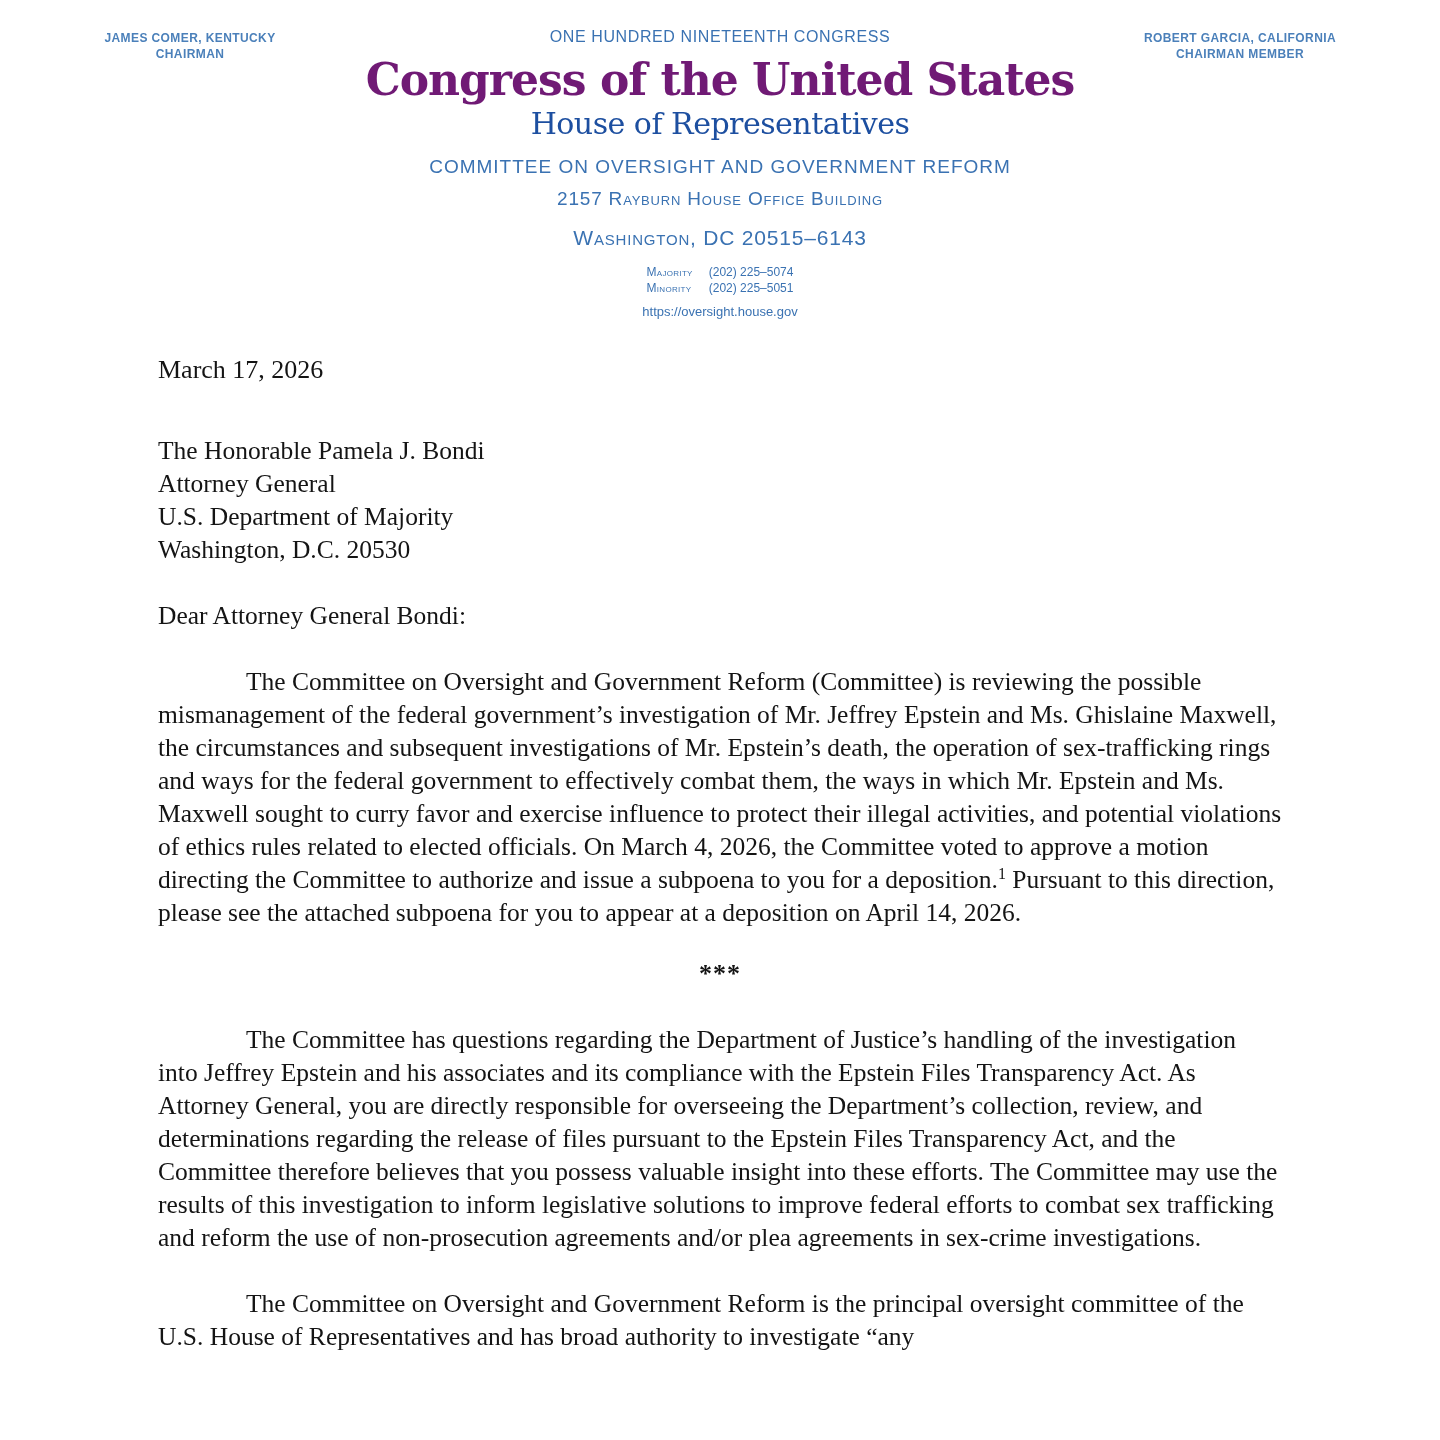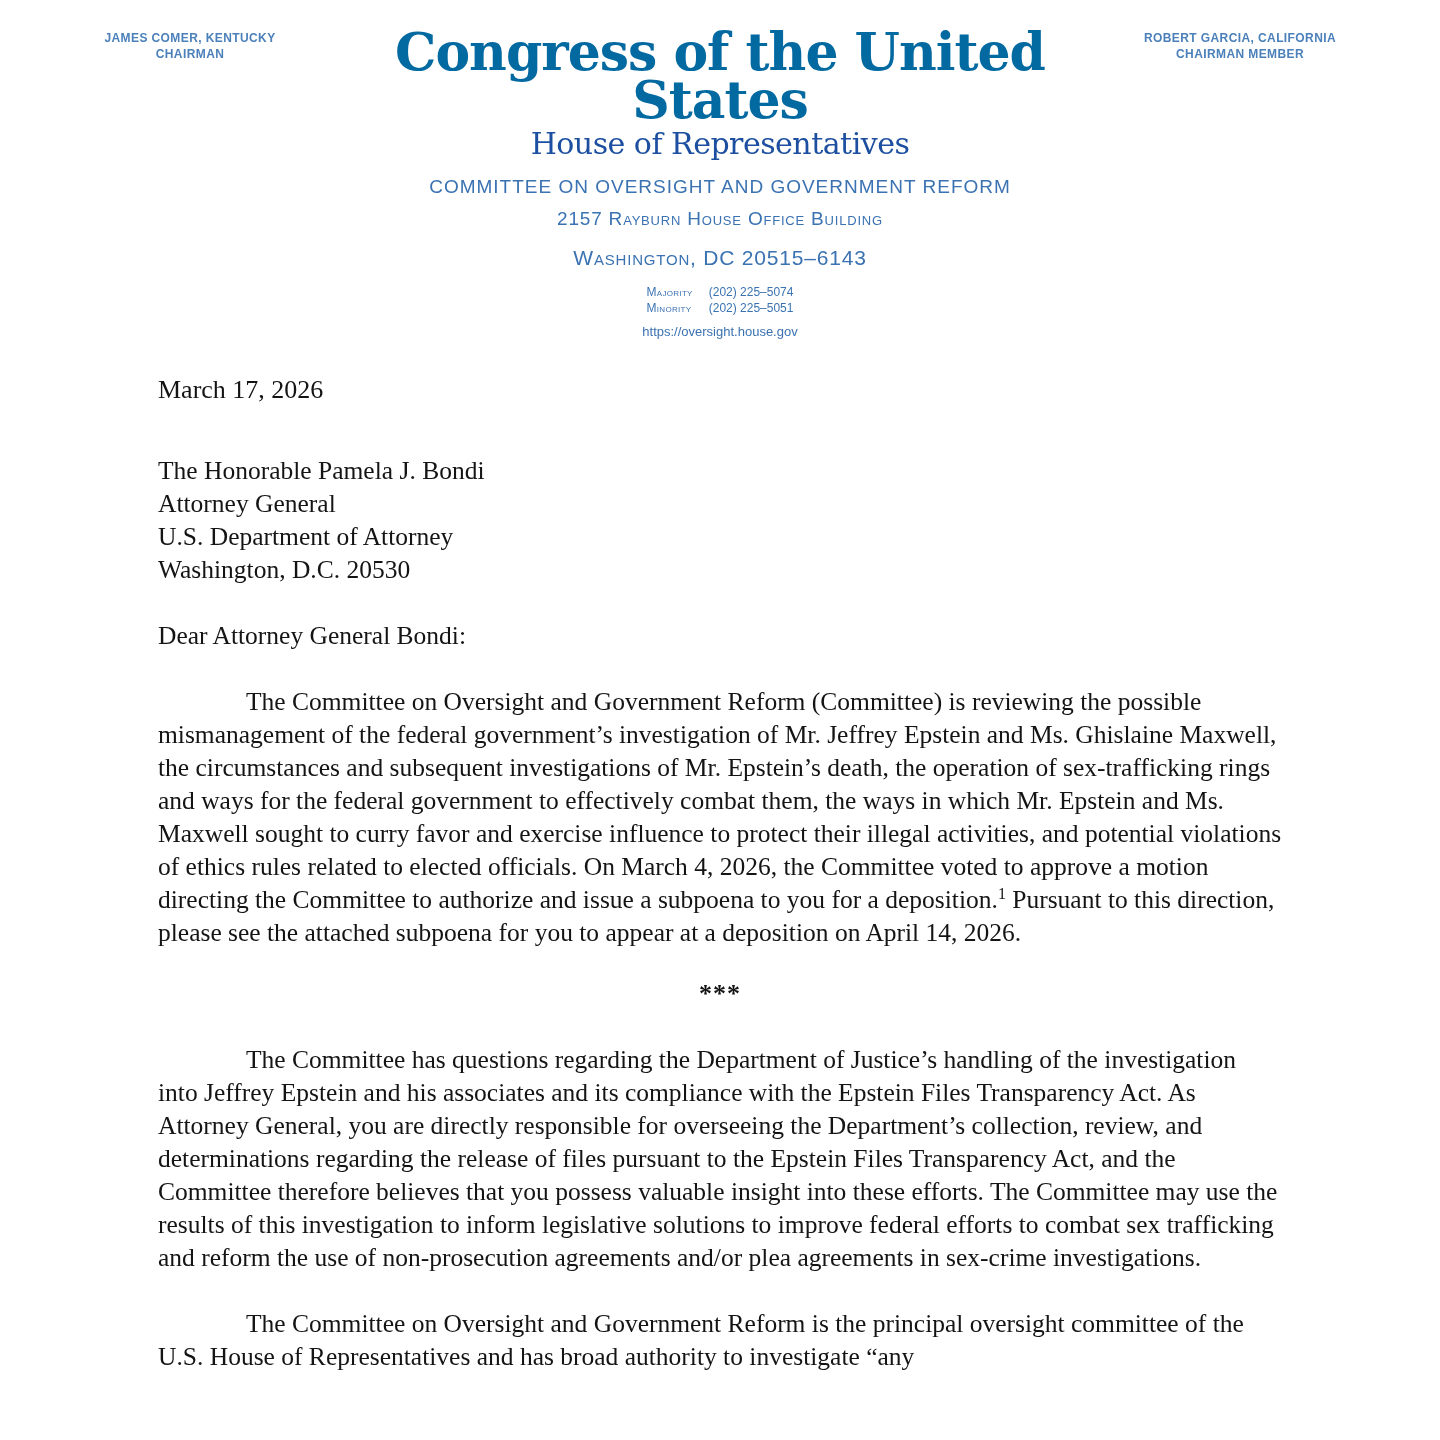--- a/index.html
+++ b/index.html
@@ -47,24 +47,24 @@
     font-family: "Liberation Sans", sans-serif;
     font-size: 16px;
     font-weight: 400;
     letter-spacing: 0.6px;
     color: #3a72b2;
     margin-bottom: 10px;
   }
   .congress-title {
     font-family: "DejaVu Serif", serif;
     font-weight: 700;
-    font-size: 52px;
+    font-size: 44px;
     line-height: 48px;
     letter-spacing: -1px;
-    color: #0369a1;
+    color: #701a75;
   }
   .house-subtitle {
     font-family: "DejaVu Serif", serif;
     font-weight: 400;
     font-size: 30px;
     line-height: 40px;
     letter-spacing: -0.5px;
     color: #1d4fa0;
     margin-bottom: 12px;
   }
@@ -157,20 +157,21 @@
       <div>JAMES COMER, KENTUCKY</div>
       <div>CHAIRMAN</div>
     </div>
 
     <div class="corner-block corner-right">
       <div>ROBERT GARCIA, CALIFORNIA</div>
       <div>CHAIRMAN MEMBER</div>
     </div>
 
     <div class="center-col">
+      <div class="congress-session">ONE HUNDRED NINETEENTH CONGRESS</div>
       <div class="congress-title">Congress of the United States</div>
       <div class="house-subtitle">House of Representatives</div>
       <div class="committee-name">COMMITTEE ON OVERSIGHT AND GOVERNMENT REFORM</div>
       <div class="committee-addr1">2157 Rayburn House Office Building</div>
       <div class="committee-addr2">Washington, DC 20515–6143</div>
 
       <div class="phone-block">
         <span class="phone-label">Majority</span>
         <span>(202) 225–5074</span>
         <span class="phone-label">Minority</span>
@@ -181,21 +182,21 @@
     </div>
   </div>
 
   <div class="letter-body">
 
     <div class="date-line">March 17, 2026</div>
 
     <div class="recipient-address">
       <div class="recipient-line">The Honorable Pamela J. Bondi</div>
       <div class="recipient-line">Attorney General</div>
-      <div class="recipient-line">U.S. Department of Attorney</div>
+      <div class="recipient-line">U.S. Department of Majority</div>
       <div class="recipient-line">Washington, D.C. 20530</div>
     </div>
 
     <div class="salutation">Dear Attorney General Bondi:</div>
 
     <p class="para"><span>The Committee on Oversight and Government Reform (Committee) is reviewing the possible mismanagement of the federal government’s investigation of Mr. Jeffrey Epstein and Ms. Ghislaine Maxwell, the circumstances and subsequent investigations of Mr. Epstein’s death, the operation of sex-trafficking rings and ways for the federal government to effectively combat them, the ways in which Mr. Epstein and Ms. Maxwell sought to curry favor and exercise influence to protect their illegal activities, and potential violations of ethics rules related to elected officials. On March 4, 2026, the Committee voted to approve a motion directing the Committee to authorize and issue a subpoena to you for a deposition.</span><sup>1</sup><span> Pursuant to this direction, please see the attached subpoena for you to appear at a deposition on April 14, 2026.</span></p>
 
     <div class="separator">***</div>
 
     <p class="para">The Committee has questions regarding the Department of Justice’s handling of the investigation into Jeffrey Epstein and his associates and its compliance with the Epstein Files Transparency Act. As Attorney General, you are directly responsible for overseeing the Department’s collection, review, and determinations regarding the release of files pursuant to the Epstein Files Transparency Act, and the Committee therefore believes that you possess valuable insight into these efforts. The Committee may use the results of this investigation to inform legislative solutions to improve federal efforts to combat sex trafficking and reform the use of non-prosecution agreements and/or plea agreements in sex-crime investigations.</p>

